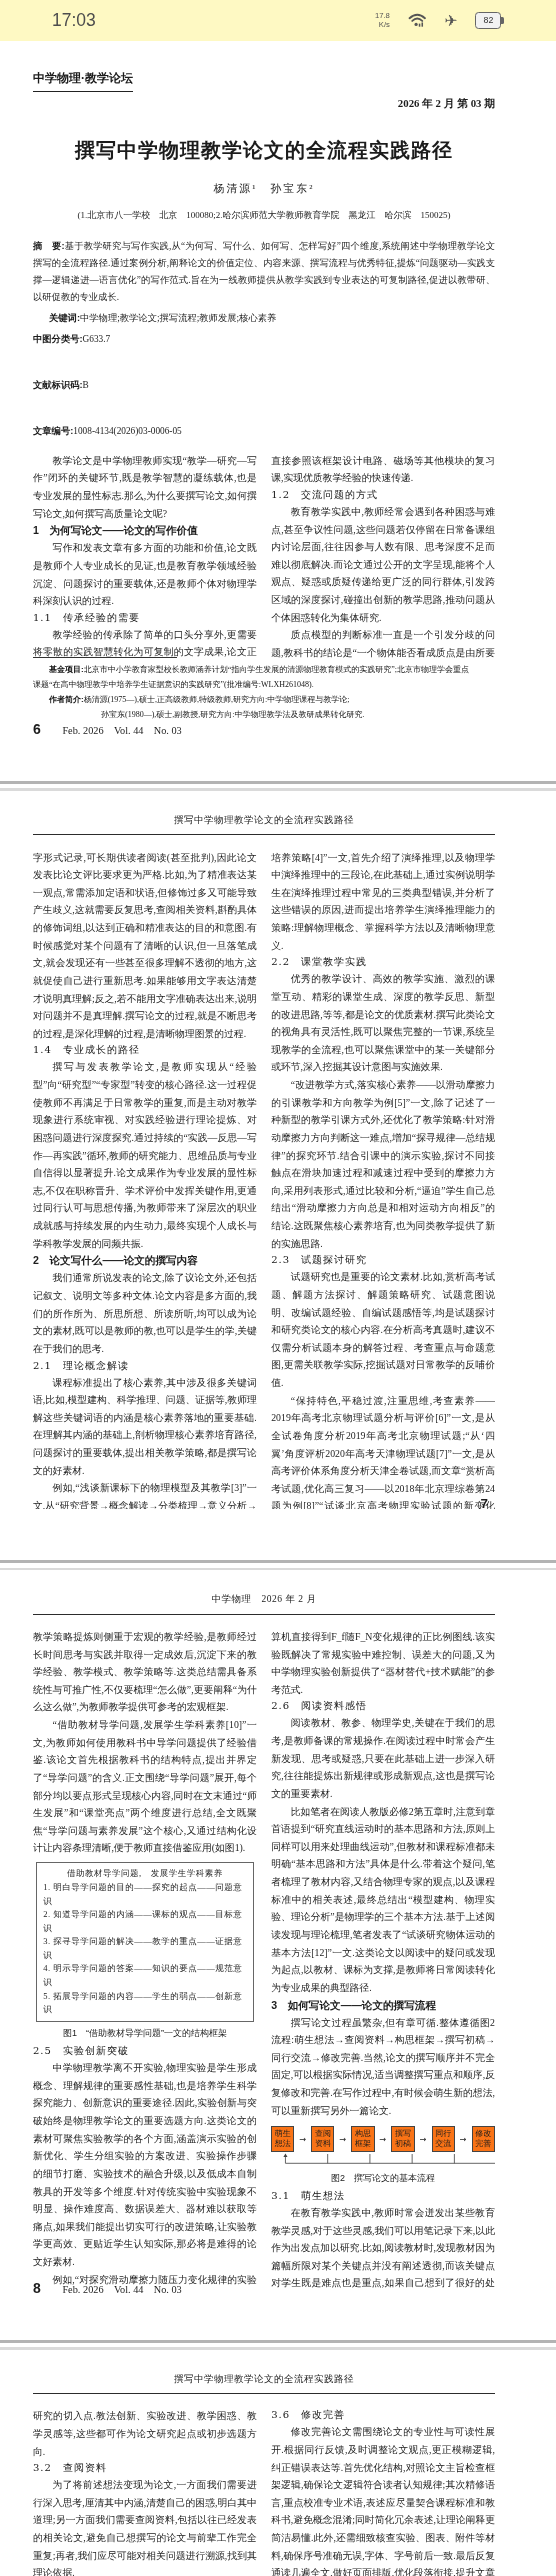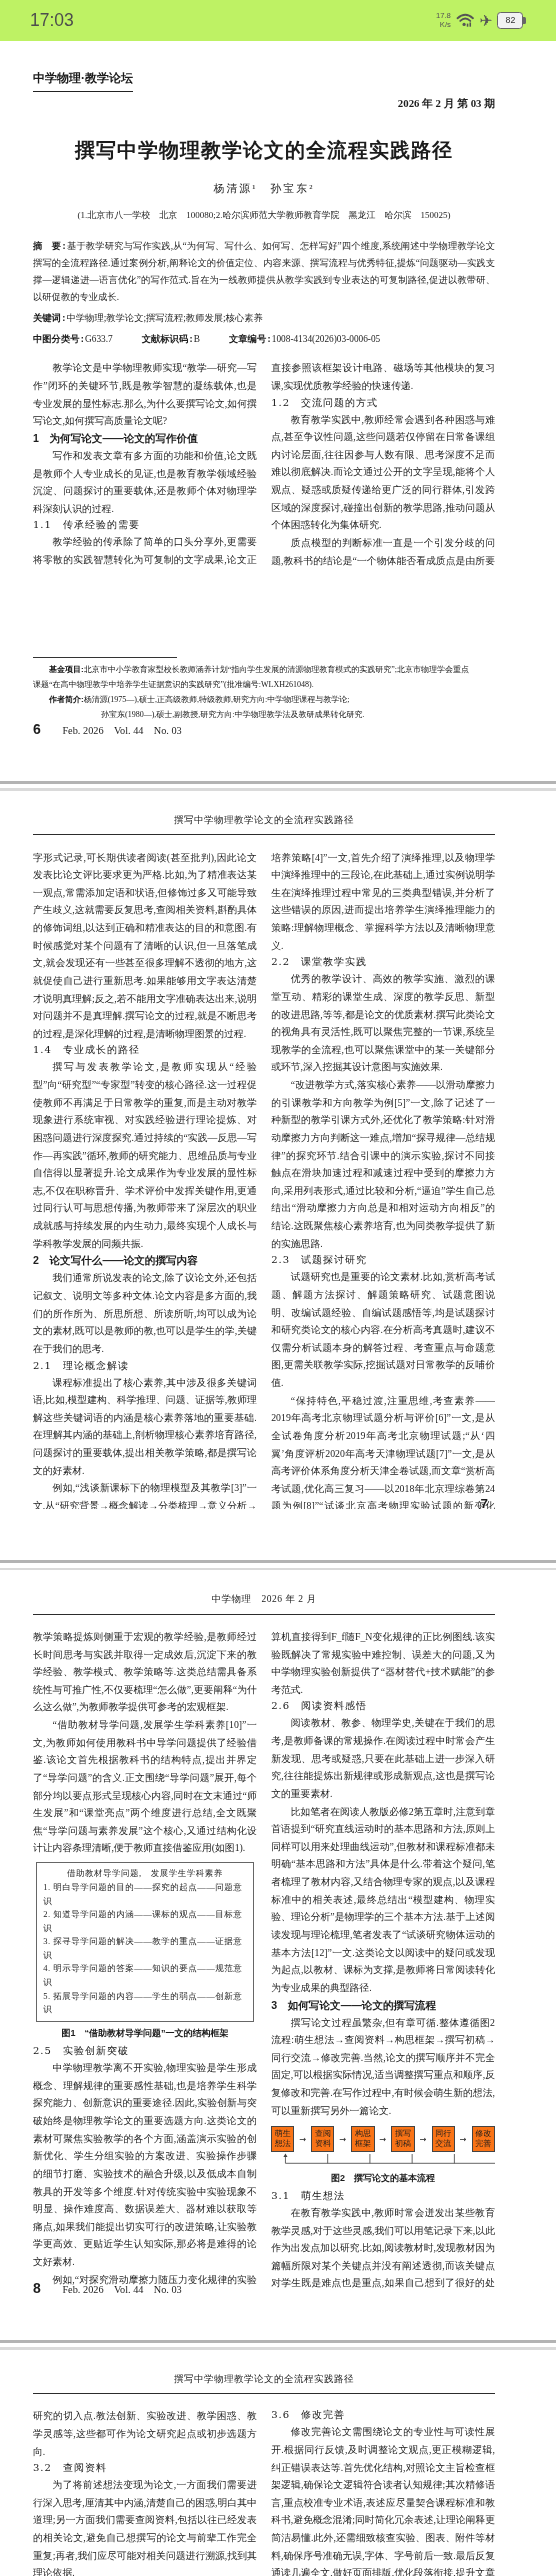--- a/index.html
+++ b/index.html
@@ -1,22 +1,22 @@
 <!DOCTYPE html>
 <html style="font-size:8.2px"><head>
 <meta charset="utf-8">
 <style>
   html,body{margin:0;padding:0;background:#ffffff;}
   #screen{width:556px;height:3906px;overflow:hidden;background:#fff;position:relative;
           font-family:"Liberation Serif","DejaVu Serif",serif;color:#1c1c1c;}
   
   #status-bar{height:41px;display:flex;align-items:center;justify-content:space-between;
-              padding:0 30px;box-sizing:border-box;background:#bef264;}
+              padding:0 52px;box-sizing:border-box;background:#fef9c3;}
   #status-time{font-family:"Liberation Sans",sans-serif;font-size:17.5px;color:#4d4d4d;}
-  .sb-right{display:flex;align-items:center;gap:5px;color:#555;}
+  .sb-right{display:flex;align-items:center;gap:18px;color:#555;}
   .net-speed{font-family:"Liberation Sans",sans-serif;font-size:7.7px;line-height:1.1;
              text-align:right;color:#555;}
   .plane{font-size:15.5px;color:#555;font-family:"DejaVu Sans",sans-serif;}
   .batt{display:flex;align-items:center;}
   .batt-body{width:24px;height:14.4px;border:1.5px solid #666;border-radius:3.6px;display:flex;
              align-items:center;justify-content:center;background:#f2f2f2;
              font-family:"Liberation Sans",sans-serif;font-size:8.8px;color:#333;}
   .batt-nub{width:2.6px;height:6.2px;background:#666;border-radius:0 1.5px 1.5px 0;}
   
   .page{width:528px;background:#fff;box-sizing:border-box;padding:0 33px;position:relative;overflow:hidden;}
@@ -30,43 +30,43 @@
   
   .brand{padding-top:29px;}
   .brand-line1{display:inline-block;font-family:"Liberation Sans",sans-serif;font-weight:bold;
                font-size:12px;border-bottom:1px solid #222;padding-bottom:4.1px;}
   .brand-line2{font-weight:bold;font-size:10.8px;margin-top:5.2px;font-family:"Liberation Serif",serif;text-align:right;}
   .art-title{text-align:center;font-family:"Liberation Sans",sans-serif;font-weight:bold;
              font-size:20px;letter-spacing:1px;margin-top:26px;}
   .art-authors{text-align:center;font-size:10.8px;margin-top:17.5px;letter-spacing:2.1px;}
   .art-affil{text-align:center;font-size:9px;margin-top:13.4px;color:#222;}
   .abs-block{margin-top:15.5px;font-size:9.3px;line-height:1.85;text-align:justify;}
-  .abs-label,.kw-label,.meta-label{font-family:Liberation Mono, monospace;font-weight:bold;}
+  .abs-label,.kw-label,.meta-label{font-family:Liberation Sans, sans-serif;font-weight:bold;}
   .abs-text{ }
-  .kw-line{margin-top:3.1px;font-size:9.3px;}
-  .meta-line{margin-top:4.1px;font-size:9.3px;display:flex;gap:29px;}
+  .kw-line{margin-top:3.1px;font-size:9.3px;margin-left:16px;}
+  .meta-line{margin-top:4.1px;font-size:9.3px;display:flex;gap:29px;flex-direction:column;}
   
   .ipg-header{padding-top:20.6px;text-align:center;font-size:9.5px;color:#222;letter-spacing:0.5px;}
   .ipg-rule{border-bottom:1.3px solid #2c2c2c;margin-top:7.2px;}
   
   .cols{display:flex;gap:14.4px;overflow:hidden;text-align:justify;}
   .col{width:238px;overflow:hidden;}
   .p1-cols{height:212px;margin-top:11.3px;}
   .inner-cols{height:660px;margin-top:13.4px;}
   .bp{font-size:9.8px;line-height:1.8;margin:0;text-indent:2em;}
   .bp.noind{text-indent:0;}
   .h1{font-family:"Liberation Sans",sans-serif;font-weight:bold;font-size:10.6px;
       margin:2.1px 0 1px 0;text-indent:0;}
   .h2{font-size:10px;letter-spacing:1px;margin:1px 0;color:#161616;
       font-family:"DejaVu Serif",serif;}
   .figbox{border:0.8px solid #666;margin:5.2px 3.1px 3.1px 3.1px;padding:4.1px 6.2px;font-size:8.5px;
           line-height:1.6;letter-spacing:0.5px;}
   .figbox .fb-title{text-align:center;}
   .figbox .fb-item{text-align:left;}
-  .figcap{text-align:center;font-family:"Liberation Sans",sans-serif;font-weight:bold;
+  .figcap{text-align:center;font-family:"Liberation Sans",sans-serif;font-weight:normal;
           font-size:9px;margin:5.2px 0 4.1px 0;}
   .flow{margin-top:7.2px;}
   .flow-row{display:flex;align-items:center;justify-content:space-between;}
   .flow-box{border:0.8px solid #444;padding:1.5px 2.6px;font-size:8px;line-height:1.3;
             text-align:center;background:#f97316;}
   .flow-arrow{font-size:8.2px;padding:0 0.5px;font-family:"DejaVu Sans",sans-serif;}
   .flow-svg{display:block;margin-top:1px;}
   
   .footnote{position:absolute;left:33px;right:33px;top:616px;font-size:8px;line-height:1.85;color:#151515;}
   .fn-divider{width:144px;border-top:1.3px solid #333;margin-bottom:5.2px;}

